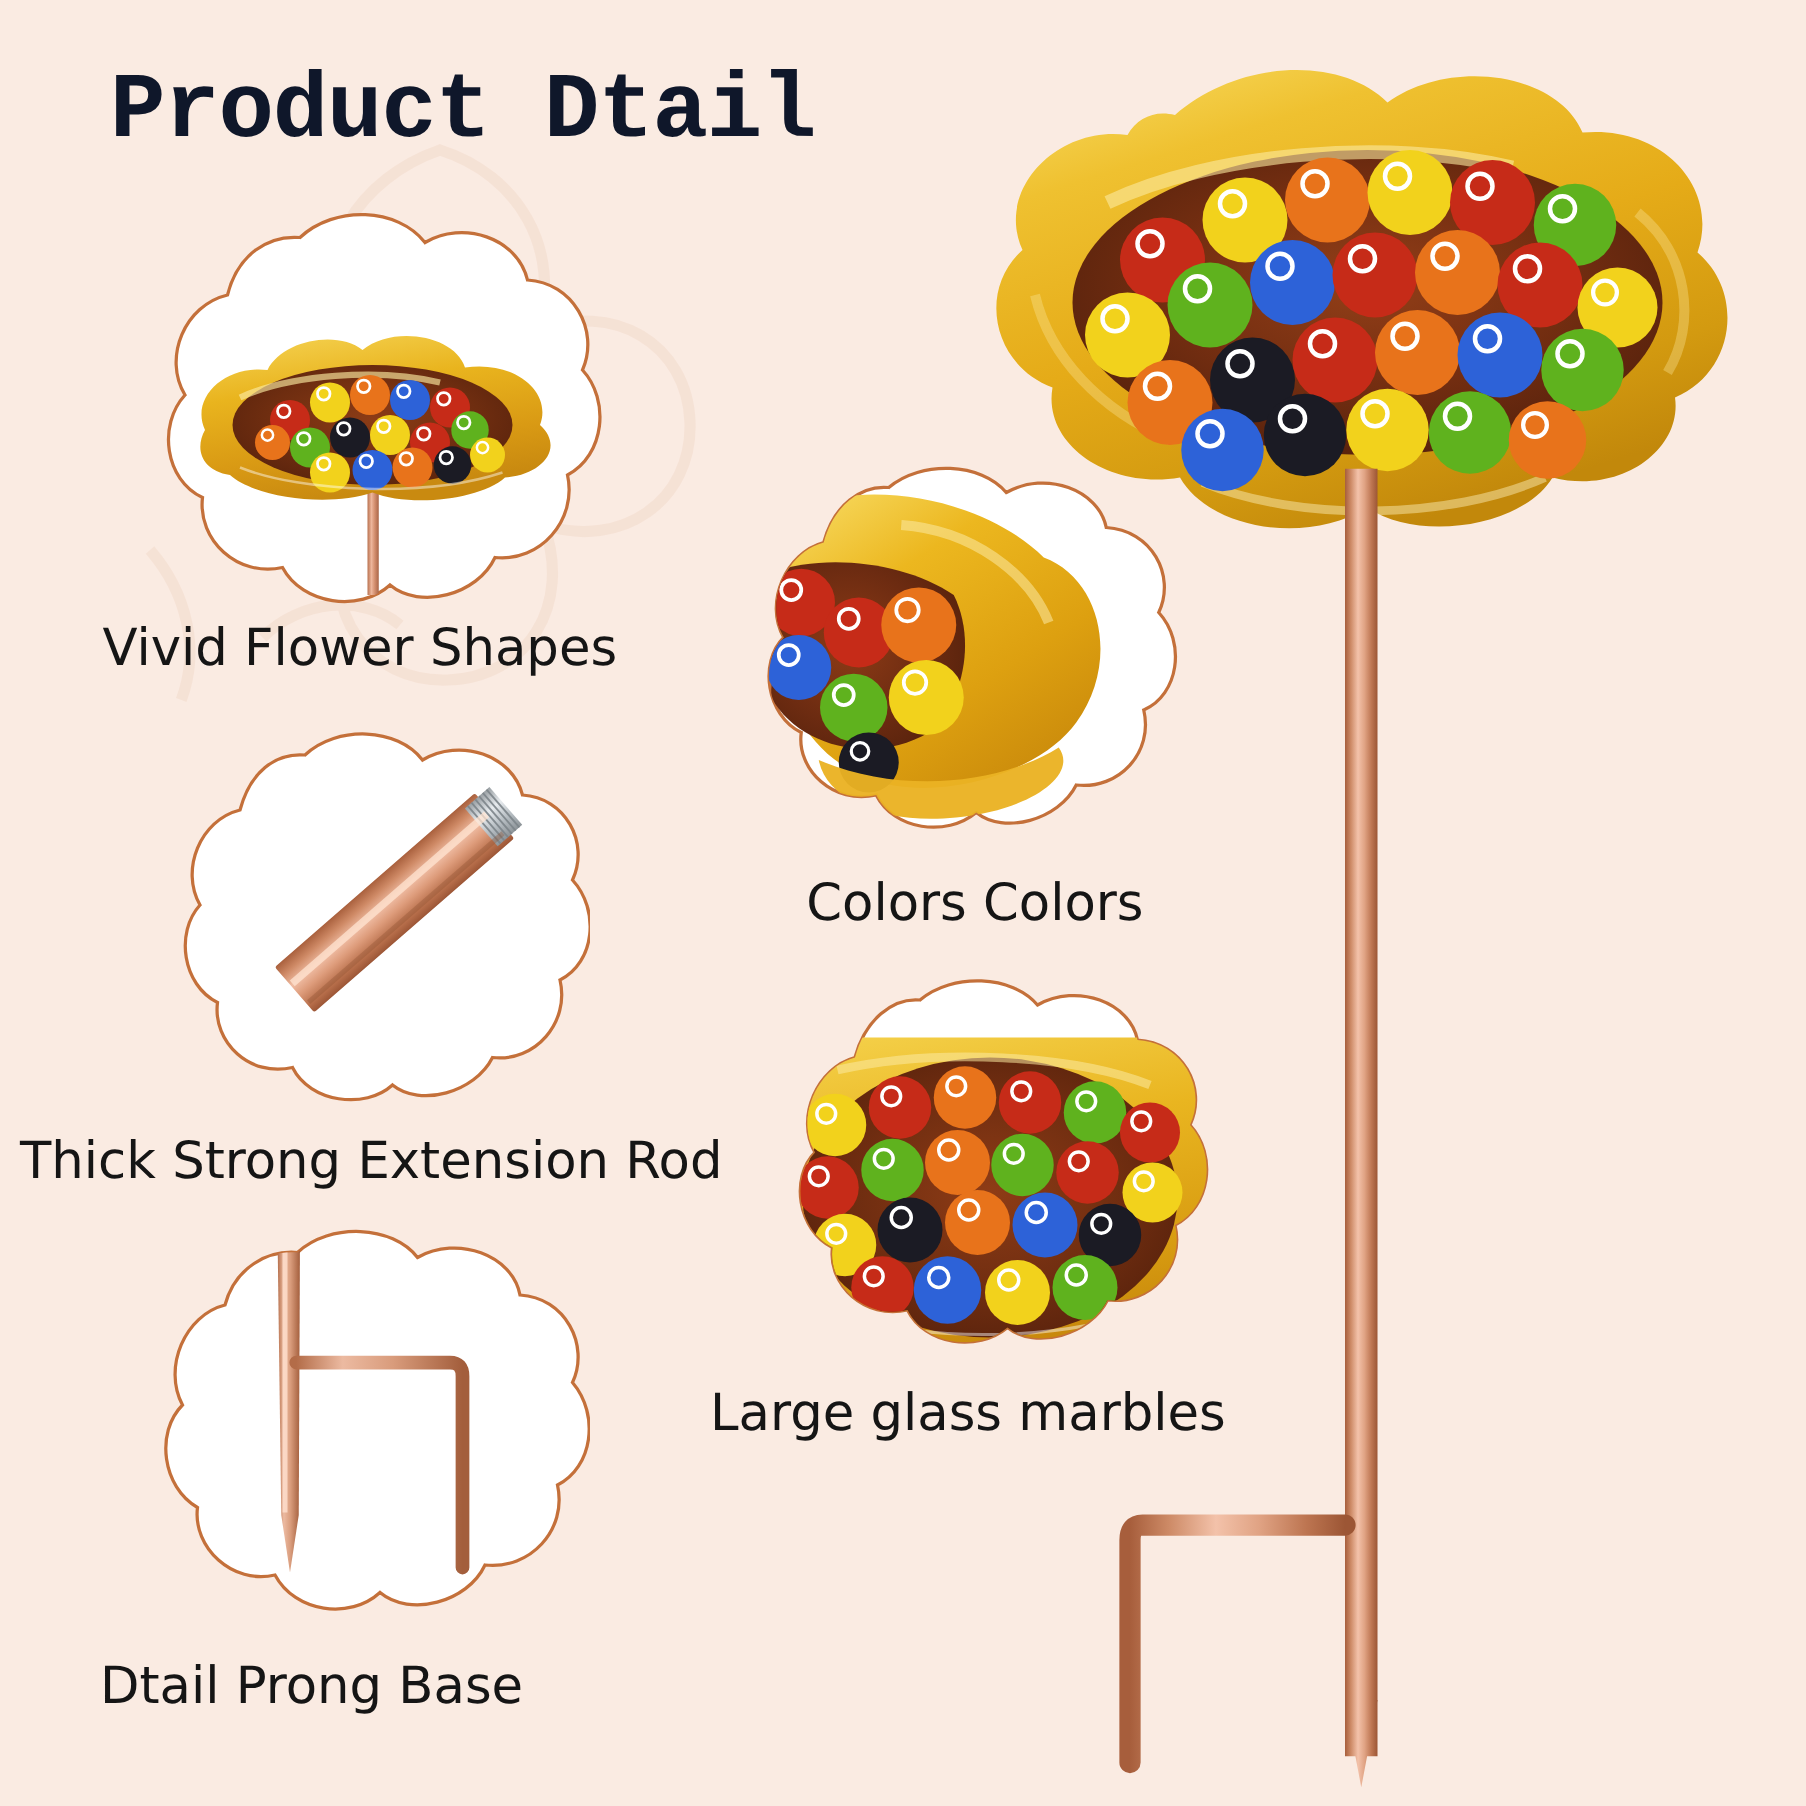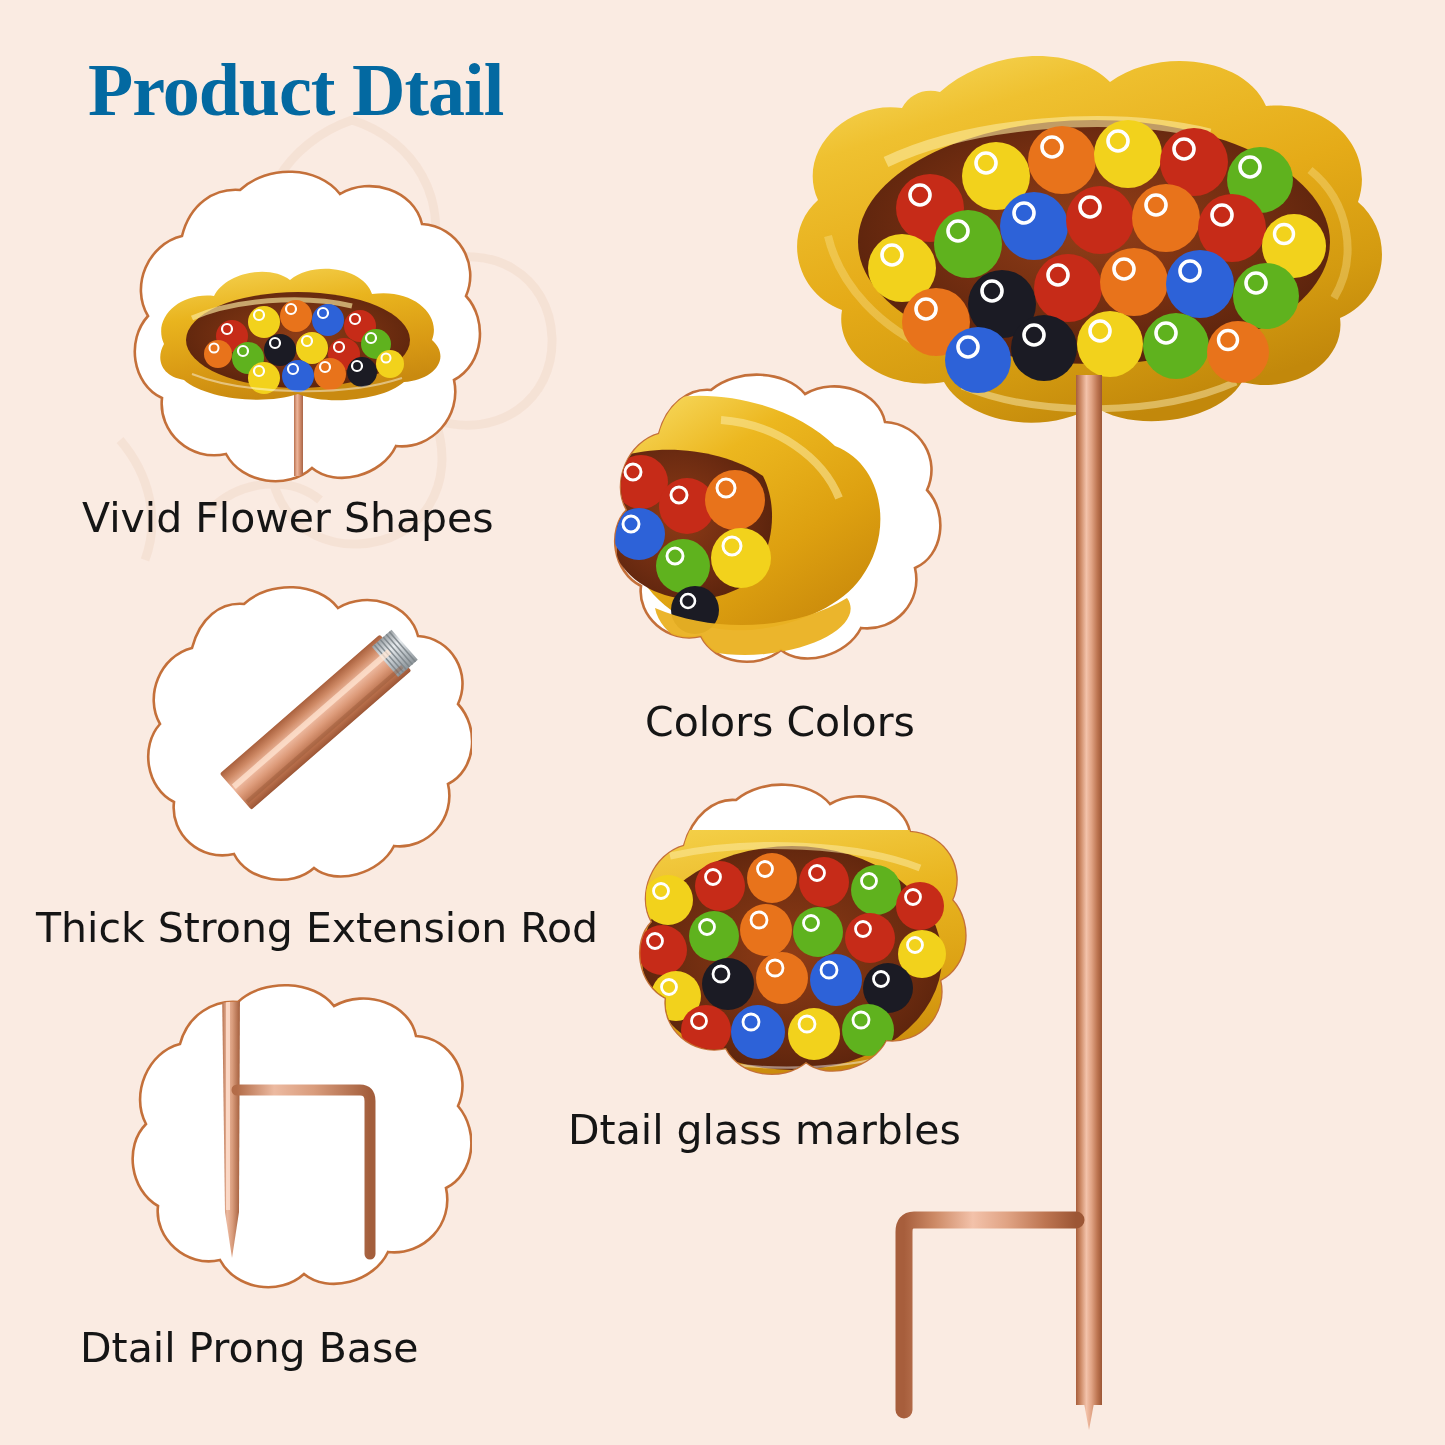--- a/index.html
+++ b/index.html
@@ -15,22 +15,22 @@
   
   .watermark{
     position:absolute;left:90px;top:80px;width:520px;height:520px;
     opacity:.40;pointer-events:none;
   }
 
   
   .title{
     position:absolute;left:88px;top:48px;
     font-size:74px;font-weight:bold;letter-spacing:-1px;
-    color:#0369a1;
-    font-family:Liberation Serif, serif;
+    color:#0f172a;
+    font-family:Liberation Mono, monospace;
     white-space:nowrap;
   }
 
   
   .callout{position:absolute;}
   .callout svg{display:block;}
   .caption{
     position:absolute;
     font-size:41px;color:#151515;
     font-family:"DejaVu Sans","Liberation Sans",sans-serif;
@@ -186,21 +186,21 @@
             <line x1="150" y1="33" x2="190" y2="33"></line>
             <line x1="150" y1="37" x2="190" y2="37"></line>
           </g>
 
           <rect x="162" y="30" width="6" height="206" fill="#ffe4d2" opacity=".75"></rect>
           <rect x="183" y="30" width="4" height="206" fill="#8b4f30" opacity=".35"></rect>
         </g>
       </g>
     </svg>
   </div>
-  <div class="caption" style="left:16px;top:904px;margin-left:20px;">Thick Strong Extension Rod</div>
+  <div class="caption" style="left:16px;top:904px;">Thick Strong Extension Rod</div>
 
   <div class="callout" style="left:122px;top:982px;">
     <svg width="350" height="330" viewBox="0 0 350 330">
       <defs>
         <clipPath id="clip3">
           <path d="M116,20 C142,-4 192,-2 212,24 C244,6 288,22 294,54 C330,56 350,94 336,124
                    C358,150 352,192 324,206 C332,242 302,274 266,270 C252,300 206,312 182,292
                    C158,314 114,308 98,278 C64,286 32,256 36,224 C8,208 2,164 24,142
                    C8,112 26,70 58,62 C66,32 92,18 116,20 Z"></path>
         </clipPath>
@@ -366,21 +366,21 @@
             <circle cx="131" cy="240" r="8" fill="none" stroke="#fff" stroke-width="2.8"></circle>
           <circle cx="194" cy="252" r="26" fill="#f2d21c"></circle>
             <circle cx="187" cy="242" r="8" fill="none" stroke="#fff" stroke-width="2.8"></circle>
           <circle cx="248" cy="248" r="26" fill="#5fb21e"></circle>
             <circle cx="241" cy="238" r="8" fill="none" stroke="#fff" stroke-width="2.8"></circle>
         </g>
         <path d="M60,272 C130,292 230,290 294,266" stroke="#fff" stroke-width="2.4" fill="none" opacity=".45"></path>
       </g>
     </svg>
   </div>
-  <div class="caption" style="left:568px;top:1106px;">Dtail glass marbles</div>
+  <div class="caption" style="left:568px;top:1106px;">Large glass marbles</div>
 
   <svg class="hero" viewBox="0 0 740 1400">
     <defs>
       <linearGradient id="amberH" x1="0.05" y1="0" x2="0.55" y2="1">
         <stop offset="0%" stop-color="#f8dc63"></stop>
         <stop offset="22%" stop-color="#efc130"></stop>
         <stop offset="55%" stop-color="#e5ab18"></stop>
         <stop offset="82%" stop-color="#d39a10"></stop>
         <stop offset="100%" stop-color="#c2880b"></stop>
       </linearGradient>

